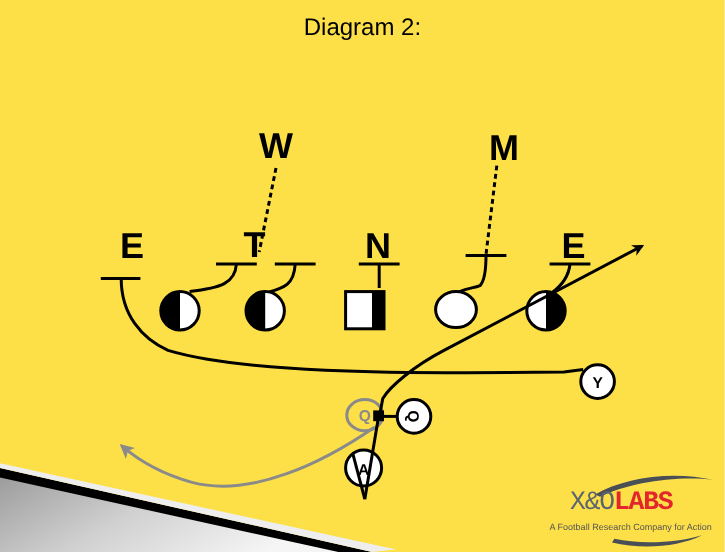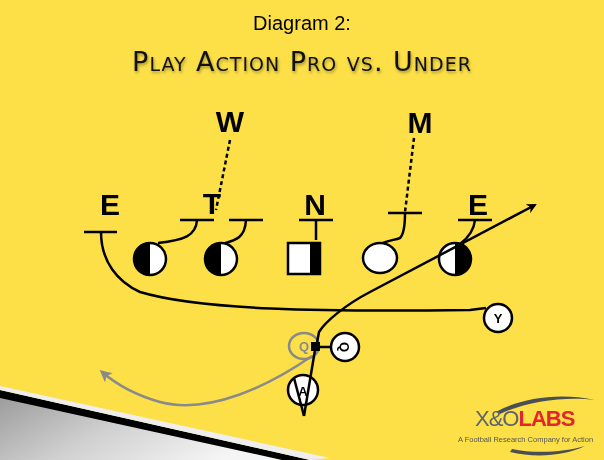--- a/index.html
+++ b/index.html
@@ -42,21 +42,21 @@
     font-size: 13px;
     font-weight: bold;
   }
   .logo {
     position: absolute;
     left: 457px; top: 402px; width: 147px; height: 58px;
   }
   .logo-main {
     position: absolute;
     left: 18px; top: 6px;
-    font-family: Liberation Sans, sans-serif;
+    font-family: Liberation Mono, monospace;
     font-size: 22px;
     letter-spacing: -1px;
     line-height: 22px;
     text-align: center;
   }
   .logo-xo { color: #5b6470; }
   .logo-labs { color: #e3262c; font-weight: bold; }
   .logo-tag {
     position: absolute;
     left: 1px; top: 33px; width: 146px;
@@ -65,21 +65,20 @@
     color: #555;
     white-space: nowrap;
   }
 </style>
 </head>
 <body>
 
 <div id="slide">
 
   <div class="subtitle">Diagram 2:</div>
-  <div class="title">Play Action Pro vs. Under</div>
 
   <svg class="field" width="604" height="460" viewBox="0 0 604 460">
     <defs>
       <linearGradient id="stripe" x1="0" y1="0" x2="1" y2="0.4">
         <stop offset="0" stop-color="#9a9a9a"></stop>
         <stop offset="0.5" stop-color="#d0d0d0"></stop>
         <stop offset="1" stop-color="#f5f5f5"></stop>
       </linearGradient>
       <marker id="arrowBlack" markerWidth="10" markerHeight="10" refX="8" refY="5" orient="auto" markerUnits="userSpaceOnUse">
         <path d="M0,0 L10,5 L0,10 L3,5 Z" fill="#000"></path>

